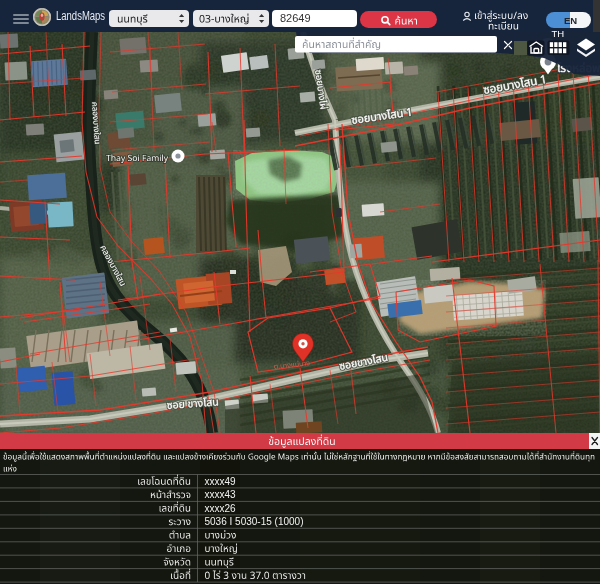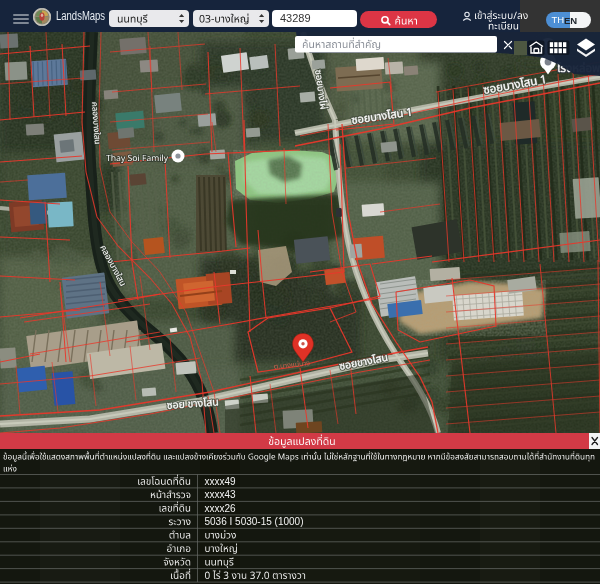--- a/index.html
+++ b/index.html
@@ -598,21 +598,21 @@
       <rect x="563.0" y="10.2" width="3.3" height="4.8" fill="#fff"></rect>
       <rect x="549.8" y="16.4" width="3.3" height="4.8" fill="#fff"></rect>
       <rect x="554.1999999999999" y="16.4" width="3.3" height="4.8" fill="#fff"></rect>
       <rect x="558.5999999999999" y="16.4" width="3.3" height="4.8" fill="#fff"></rect>
       <rect x="563.0" y="16.4" width="3.3" height="4.8" fill="#fff"></rect>
       <g fill="#fff">
         <path d="M586,6.5 L595,12.5 L586,18.5 L577,12.5 Z"></path>
 <path d="M577,16.5 L586,22.5 L595,16.5 L595,19 L586,25 L577,19 Z" opacity="0.95"></path>
       </g>
     </svg>
-<div style="position:absolute;left:0;top:0;width:520px;height:32px;background:#16243c">
+<div style="position:absolute;left:0;top:0;width:593px;height:32px;background:#16243c">
       <div style="position:absolute;left:12.5px;top:13.8px;width:16px;height:1.8px;background:#7e8794;border-radius:1px"></div>
       <div style="position:absolute;left:12.5px;top:17.8px;width:16px;height:1.8px;background:#7e8794;border-radius:1px"></div>
       <div style="position:absolute;left:12.5px;top:21.8px;width:16px;height:1.8px;background:#7e8794;border-radius:1px"></div>
       <svg style="position:absolute;left:33px;top:7.5px" width="18" height="18">
 <circle cx="9" cy="9" r="8.8" fill="#c9c5b8"></circle>
 <circle cx="9" cy="9" r="7.6" fill="#8a8671"></circle>
 <path d="M2.5 9 a6.5 6.5 0 0 0 6.5 6.5 L9 9 Z" fill="#5d7a4a"></path>
 <path d="M9 2.5 a6.5 6.5 0 0 0 -6.3 5 L9 9 Z" fill="#6d8a55"></path>
 <path d="M9 2.5 a6.5 6.5 0 0 1 6.3 5 L9 9 Z" fill="#caa54f"></path>
 <path d="M15.5 9 a6.5 6.5 0 0 1 -6.5 6.5 L9 9 Z" fill="#a3885c"></path>
@@ -625,36 +625,36 @@
       <svg style="position:absolute;left:109px;top:10px" width="80" height="17">
         <path d="M10.8 12.6Q10.2 12.6 9.8 12.4Q9.3 12.2 9.1 11.7Q8.9 11.3 8.9 10.6V6.7H9.8V10.5Q9.8 11.2 10.1 11.5Q10.4 11.8 11 11.8Q11.8 11.8 12.2 11.3Q12.6 10.9 12.6 10.1V6.7H13.5V12.5H12.7L12.7 11.6H12.6Q12.5 12.1 12 12.3Q11.5 12.6 10.8 12.6Z M17.3 12.6Q16.7 12.6 16.2 12.4Q15.8 12.2 15.5 11.7Q15.3 11.3 15.3 10.6V6.7H16.2V10.5Q16.2 11.2 16.5 11.5Q16.9 11.8 17.5 11.8Q18.2 11.8 18.6 11.3Q19 10.9 19 10.1V6.7H19.9V12.5H19.2L19.1 11.6H19.1Q18.9 12.1 18.4 12.3Q18 12.6 17.3 12.6Z M21.8 12.5V6.7H22.4L22.6 7.7H22.6Q22.8 7.2 23.3 6.9Q23.7 6.6 24.4 6.6Q25 6.6 25.5 6.9Q25.9 7.1 26.2 7.5Q26.4 8 26.4 8.7V12.5H25.5V8.7Q25.5 8.1 25.2 7.8Q24.9 7.4 24.2 7.4Q23.7 7.4 23.4 7.7Q23 7.9 22.9 8.3Q22.7 8.7 22.7 9.2V12.5Z M30.4 12.6Q29.2 12.6 28.7 12Q28.1 11.5 28.1 10.4V6.7H29.1V10.4Q29.1 11.1 29.4 11.5Q29.7 11.8 30.4 11.8Q31.1 11.8 31.5 11.5Q31.8 11.1 31.8 10.4V6.7H32.8V10.4Q32.8 11.5 32.2 12Q31.7 12.6 30.4 12.6Z M31.7 15.2V14.1Q31.7 13.9 31.5 13.9Q31.4 13.9 31.4 13.9Q31.3 13.9 31.2 13.9L31.2 13.3Q31.3 13.2 31.5 13.2Q31.7 13.2 31.8 13.2Q32.2 13.2 32.4 13.3Q32.5 13.5 32.5 13.8V15.2Z M36.1 12.6Q35.5 12.6 34.9 12.5Q34.4 12.4 34 12.2L34.3 11.4Q34.5 11.5 34.8 11.6Q35.1 11.7 35.4 11.8Q35.8 11.8 36.1 11.8Q36.7 11.8 37 11.6Q37.4 11.4 37.4 11Q37.4 10.8 37.3 10.6Q37.1 10.4 36.9 10.3Q36.6 10.1 36.2 10Q35.5 9.8 35 9.5Q34.6 9.3 34.3 9Q34.1 8.6 34.1 8.2Q34.1 7.7 34.3 7.4Q34.6 7 35.1 6.8Q35.6 6.6 36.3 6.6Q36.9 6.6 37.3 6.7Q37.7 6.8 38 7V7.8Q37.8 7.7 37.6 7.6Q37.3 7.5 37 7.5Q36.7 7.4 36.3 7.4Q35.6 7.4 35.3 7.6Q35 7.8 35 8.1Q35 8.3 35.2 8.5Q35.3 8.7 35.6 8.8Q35.9 9 36.5 9.1Q37 9.3 37.4 9.5Q37.8 9.7 38.1 10.1Q38.3 10.4 38.3 10.9Q38.3 11.4 38.1 11.7Q37.9 12.1 37.4 12.4Q36.9 12.6 36.1 12.6Z M33.9 5.8V5.4L34.6 5.1H38.3V5.8ZM37.4 5.4V4.2H38.3V5.4Z" fill="#1c1c1c"></path>
         <path d="M70 7 l2.6 -3 l2.6 3 Z M70 10 l2.6 3 l2.6 -3 Z" fill="#333"></path>
       </svg>
       <div style="position:absolute;left:193px;top:10px;width:76px;height:17px;background:#e9e9ec;border-radius:4px"></div>
       <svg style="position:absolute;left:193px;top:10px" width="76" height="17">
         <path d="M11.5 8.7Q11.5 9.7 11.4 10.4Q11.2 11.1 10.9 11.6Q10.6 12.1 10.1 12.3Q9.7 12.6 9 12.6Q8.2 12.6 7.6 12.1Q7 11.7 6.8 10.8Q6.5 9.9 6.5 8.7Q6.5 7.5 6.8 6.7Q7 5.8 7.6 5.3Q8.1 4.9 9 4.9Q9.8 4.9 10.4 5.3Q10.9 5.8 11.2 6.7Q11.5 7.5 11.5 8.7ZM7.4 8.7Q7.4 9.8 7.6 10.5Q7.7 11.1 8.1 11.5Q8.4 11.8 9 11.8Q9.6 11.8 9.9 11.5Q10.2 11.1 10.4 10.5Q10.6 9.8 10.6 8.7Q10.6 7.7 10.4 7Q10.2 6.4 9.9 6Q9.6 5.7 9 5.7Q8.4 5.7 8.1 6Q7.7 6.4 7.6 7Q7.4 7.7 7.4 8.7Z M17.2 6.8Q17.2 7.3 17 7.6Q16.8 8 16.5 8.2Q16.1 8.5 15.6 8.6V8.6Q16.5 8.7 17 9.2Q17.4 9.6 17.4 10.4Q17.4 11 17.1 11.5Q16.8 12 16.2 12.3Q15.5 12.6 14.5 12.6Q13.9 12.6 13.4 12.5Q12.9 12.4 12.5 12.2V11.3Q13 11.6 13.5 11.7Q14 11.8 14.5 11.8Q15.6 11.8 16 11.4Q16.4 11 16.4 10.3Q16.4 9.9 16.2 9.6Q16 9.3 15.5 9.2Q15 9 14.3 9H13.6V8.2H14.4Q15 8.2 15.4 8.1Q15.8 7.9 16 7.6Q16.2 7.2 16.2 6.8Q16.2 6.3 15.9 6Q15.5 5.7 14.9 5.7Q14.5 5.7 14.1 5.8Q13.8 5.8 13.5 6Q13.3 6.1 13 6.3L12.5 5.7Q12.9 5.4 13.5 5.1Q14.1 4.9 14.9 4.9Q16 4.9 16.6 5.4Q17.2 5.9 17.2 6.8Z M18.4 10.1V9.3H21V10.1Z M24.6 12.6Q23.3 12.6 22.8 12Q22.2 11.5 22.2 10.4V6.7H23.2V10.4Q23.2 11.1 23.5 11.5Q23.9 11.8 24.6 11.8Q25.3 11.8 25.6 11.5Q26 11.1 26 10.4V6.7H26.9V10.4Q26.9 11.5 26.3 12Q25.8 12.6 24.6 12.6Z M30.2 12.5V8.4Q30.2 7.9 30 7.7Q29.7 7.4 29.2 7.4Q28.8 7.4 28.5 7.5Q28.1 7.6 27.8 7.8V7Q28.1 6.9 28.4 6.7Q28.8 6.6 29.4 6.6Q29.9 6.6 30.3 6.8Q30.7 7 30.9 7.3Q31.1 7.7 31.1 8.3V12.5Z M33.8 12.5 32 6.7H32.9L34.5 11.7H34.6Q34.9 11.7 35.1 11.6Q35.4 11.4 35.5 11.3Q35.8 10.9 36 10.4Q36.1 9.9 36.1 9.3Q36.1 8.5 35.7 8Q35.3 7.5 34.7 7.5Q34.5 7.5 34.4 7.5Q34.3 7.5 34.2 7.5L33.9 6.8Q34.2 6.7 34.4 6.7Q34.5 6.7 34.7 6.7Q35.2 6.7 35.6 6.8Q36.1 7 36.4 7.3Q36.7 7.6 36.9 8.2Q37.1 8.7 37.1 9.4Q37.1 10.2 36.8 10.8Q36.6 11.5 36.2 11.8Q35.9 12.1 35.4 12.3Q35 12.5 34.3 12.5Z M39.7 12.6Q39.4 12.6 39.1 12.5Q38.9 12.4 38.7 12.2Q38.5 11.9 38.5 11.5V7.4Q38.5 7.1 38.6 6.9Q38.6 6.7 38.8 6.6Q38.9 6.4 39.1 6.1Q39.4 5.8 39.5 5.6Q39.6 5.4 39.6 5.1Q39.6 4.8 39.4 4.7Q39.3 4.5 38.9 4.5Q38.5 4.5 38.3 4.6Q38 4.7 37.8 4.8V4Q38 3.9 38.3 3.8Q38.6 3.7 39 3.7Q39.7 3.7 40.1 4.1Q40.5 4.4 40.5 5Q40.5 5.4 40.4 5.7Q40.2 6.1 40 6.3Q39.8 6.5 39.7 6.7Q39.6 6.8 39.5 7Q39.5 7.2 39.5 7.4V11.4Q39.5 11.6 39.6 11.7Q39.7 11.8 39.9 11.8Q40 11.8 40.1 11.8Q40.2 11.8 40.3 11.8L40.4 12.4Q40.2 12.5 40.1 12.6Q39.9 12.6 39.7 12.6Z M41.6 12.5V6.7H42.5V9.2H42.6L45 6.7H46.1V6.8L42.5 10.3V12.5ZM45.2 12.5V10.5Q45.2 9.9 44.8 9.5Q44.4 9.2 43.5 9.2L44.1 8.5Q44.8 8.5 45.2 8.7Q45.6 9 45.9 9.4Q46.1 9.8 46.1 10.5V12.5Z M53.1 14.3Q52.7 14.3 52.2 14.2Q51.8 14.1 51.4 14V13.1Q51.8 13.3 52.2 13.4Q52.7 13.5 53.1 13.5Q53.5 13.5 53.8 13.4Q54.2 13.2 54.4 12.9Q54.5 12.6 54.5 12V11.7H54.5Q54.3 12 53.9 12.3Q53.5 12.5 52.9 12.5Q52.4 12.5 52 12.3Q51.6 12.1 51.3 11.7Q51.1 11.3 51.1 10.6V8.7Q51.1 8.2 50.9 7.9Q50.7 7.6 50.4 7.5Q50.1 7.4 49.8 7.4Q49.2 7.4 48.9 7.7Q48.5 7.9 48.5 8.4L49.7 8.9L49.6 9.4Q49.2 9.4 48.9 9.7Q48.7 9.9 48.7 10.5V11.4Q48.7 11.6 48.8 11.7Q48.9 11.8 49.1 11.8Q49.2 11.8 49.3 11.8Q49.4 11.8 49.5 11.8L49.6 12.4Q49.4 12.5 49.2 12.6Q49.1 12.6 48.9 12.6Q48.6 12.6 48.3 12.5Q48 12.4 47.9 12.2Q47.7 11.9 47.7 11.5V10.5Q47.7 9.8 48 9.5Q48.3 9.2 48.7 9.1L48.7 9.1L47.5 8.7V8.3Q47.5 7.8 47.8 7.5Q48.1 7.1 48.6 6.9Q49.1 6.6 49.8 6.6Q50.4 6.6 50.9 6.8Q51.4 7 51.7 7.5Q52.1 7.9 52.1 8.6V10.5Q52.1 11.1 52.3 11.4Q52.6 11.7 53.1 11.7Q53.5 11.7 53.9 11.5Q54.2 11.3 54.3 10.9Q54.5 10.5 54.5 10V6.7H55.5V12Q55.5 12.8 55.2 13.3Q54.9 13.8 54.4 14.1Q53.9 14.3 53.1 14.3Z M54.5 5.8V3.6H55.4V5.8Z" fill="#1c1c1c"></path>
         <path d="M66 7 l2.6 -3 l2.6 3 Z M66 10 l2.6 3 l2.6 -3 Z" fill="#333"></path>
       </svg>
       <div style="position:absolute;left:272px;top:10px;width:85px;height:17px;background:#fff;border-radius:4px"></div>
-      <div style="position:absolute;left:280px;top:12px;font:11px 'Liberation Sans',sans-serif;color:#333">43289</div>
+      <div style="position:absolute;left:280px;top:12px;font:11px 'Liberation Sans',sans-serif;color:#333">82649</div>
       <div style="position:absolute;left:360px;top:10.5px;width:77px;height:17.5px;background:#dc3545;border-radius:9px"></div>
       <svg style="position:absolute;left:360px;top:10.5px" width="77" height="17.5">
         <circle cx="25" cy="8.8" r="3.1" fill="none" stroke="#fff" stroke-width="1.6"></circle>
         <line x1="27.3" y1="11.1" x2="29.8" y2="13.6" stroke="#fff" stroke-width="1.6" stroke-linecap="round"></line>
         <path d="M35.4 13.5V9.8Q35.4 8.8 35.9 8.2Q36.5 7.6 37.7 7.6Q39 7.6 39.5 8.2Q40.1 8.8 40.1 9.8V13.5H39.2V9.8Q39.2 9.1 38.8 8.8Q38.4 8.4 37.7 8.4Q37 8.4 36.6 8.8Q36.3 9.1 36.3 9.8V11L36.3 11Q36.5 10.6 36.9 10.5Q37.2 10.3 37.8 10.3H38.2V11.1H37.8Q37.2 11.1 36.9 11.3Q36.5 11.5 36.4 11.7Q36.3 12 36.3 12.4V13.5Z M37.1 6.8V6.4Q37.3 6.3 37.5 6.2Q37.7 6.2 37.8 6Q38 5.9 38 5.7Q38 5.6 37.9 5.5Q37.8 5.4 37.7 5.4Q37.6 5.4 37.5 5.5Q37.3 5.5 37.3 5.5L37.1 5Q37.3 4.8 37.5 4.7Q37.8 4.7 37.9 4.7Q38.4 4.7 38.6 4.9Q38.8 5.1 38.8 5.5Q38.8 5.8 38.7 6Q38.5 6.2 38.3 6.3L38.2 6.1H40.3V6.8Z M43.8 13.6Q43.2 13.6 42.7 13.4Q42.3 13.2 42 12.7Q41.8 12.3 41.8 11.6V7.7H42.7V11.5Q42.7 12.2 43.1 12.5Q43.4 12.8 44 12.8Q44.7 12.8 45.1 12.3Q45.5 11.9 45.5 11.1V7.7H46.5V13.5H45.7L45.6 12.6H45.6Q45.4 13.1 44.9 13.3Q44.5 13.6 43.8 13.6Z M48.3 13.5V7.7H49.3V10.2H49.3L51.7 7.7H52.8V7.8L49.3 11.3V13.5ZM51.9 13.5V11.5Q51.9 10.9 51.5 10.5Q51.1 10.2 50.3 10.2L50.8 9.5Q51.5 9.5 51.9 9.7Q52.4 10 52.6 10.4Q52.8 10.8 52.8 11.5V13.5Z M56 13.5V9.4Q56 8.9 55.8 8.7Q55.6 8.4 55 8.4Q54.6 8.4 54.3 8.5Q54 8.6 53.7 8.8V8Q53.9 7.9 54.3 7.7Q54.6 7.6 55.2 7.6Q55.7 7.6 56.1 7.8Q56.5 8 56.7 8.3Q57 8.7 57 9.3V13.5Z" fill="#fff"></path>
       </svg>
       <svg style="position:absolute;left:455px;top:0" width="90" height="32">
         <circle cx="12" cy="14.5" r="2.2" fill="none" stroke="#e8ecf2" stroke-width="1.1"></circle>
         <path d="M8.2 20.5 q3.8 -3.6 7.6 0" fill="none" stroke="#e8ecf2" stroke-width="1.1"></path>
         <path d="M21.1 19.1Q20.8 19.1 20.6 19Q20.3 18.9 20.1 18.7Q20 18.4 20 18V13.4H20.9V17.9Q20.9 18.2 21 18.3Q21.1 18.4 21.3 18.4Q21.4 18.4 21.5 18.3Q21.6 18.3 21.7 18.3L21.8 18.9Q21.6 19 21.4 19.1Q21.3 19.1 21.1 19.1Z M24.7 19.1Q23.7 19.1 23.2 18.6Q22.7 18.2 22.7 17.2V16.6Q22.7 16.1 22.8 15.8Q23 15.5 23.1 15.3Q23.3 15.1 23.4 14.9Q23.5 14.7 23.5 14.5Q23.5 14.3 23.4 14.2Q23.3 14.1 23.2 14.1Q23 14.1 22.9 14.1Q22.8 14.2 22.6 14.2L22.4 13.6Q22.6 13.5 22.9 13.4Q23.2 13.3 23.4 13.3Q23.7 13.3 24 13.5Q24.2 13.6 24.3 13.8Q24.4 14.1 24.4 14.4Q24.4 14.8 24.3 15Q24.2 15.2 24 15.5Q23.8 15.7 23.7 16Q23.6 16.2 23.6 16.6V17.2Q23.6 17.7 23.7 17.9Q23.9 18.2 24.1 18.3Q24.4 18.4 24.7 18.4Q25.2 18.4 25.5 18.1Q25.7 17.9 25.7 17.4V13.4H26.6V17.4Q26.6 18.2 26.1 18.7Q25.7 19.1 24.7 19.1Z M23.8 12.5V12.1Q24 12 24.2 12Q24.4 11.9 24.6 11.8Q24.7 11.6 24.7 11.4Q24.7 11.3 24.6 11.2Q24.5 11.1 24.4 11.1Q24.3 11.1 24.2 11.2Q24.1 11.2 24 11.3L23.8 10.7Q24 10.5 24.2 10.5Q24.5 10.4 24.6 10.4Q25 10.4 25.3 10.7Q25.5 10.9 25.5 11.2Q25.5 11.5 25.4 11.7Q25.2 11.9 25 12.1L24.9 11.8H26.9V12.5Z M29.9 19V15Q29.9 14.5 29.6 14.3Q29.4 14.1 28.9 14.1Q28.5 14.1 28.2 14.2Q27.9 14.3 27.6 14.4V13.6Q27.8 13.5 28.1 13.4Q28.5 13.3 29 13.3Q29.6 13.3 30 13.5Q30.4 13.6 30.6 14Q30.8 14.3 30.8 14.9V19Z M35.7 19V15.3Q35.7 14.6 35.4 14.3Q35.1 14.1 34.4 14.1Q33.9 14.1 33.4 14.2Q33 14.3 32.5 14.6V13.7Q32.8 13.6 33.3 13.4Q33.9 13.3 34.5 13.3Q35 13.3 35.4 13.4Q35.8 13.6 36 13.9Q36.3 14 36.5 14.4Q36.6 14.7 36.6 15.2V19ZM34 19.1Q33.1 19.1 32.6 18.7Q32.1 18.3 32.1 17.5Q32.1 16.7 32.7 16.2Q33.3 15.7 34.7 15.7L35.9 15.6V16.3L34.9 16.4Q33.8 16.5 33.4 16.7Q33 17 33 17.5Q33 17.9 33.3 18.2Q33.6 18.4 34.1 18.4Q34.3 18.4 34.4 18.3Q34.6 18.3 34.7 18.3L34.9 19Q34.7 19 34.4 19.1Q34.2 19.1 34 19.1ZM35.9 14.2 35.4 13.7Q35.7 13.7 35.9 13.5Q36.2 13.3 36.2 13H37.1Q37.1 13.4 36.9 13.6Q36.8 13.8 36.5 14Q36.2 14.1 35.9 14.2Z M35.3 21.7Q34.6 21.7 34.3 21.4Q33.9 21.2 33.9 20.7V20.5Q33.9 20.4 33.9 20.3Q33.8 20.3 33.6 20.3L33.6 19.7Q33.7 19.7 33.8 19.7Q34 19.7 34 19.7Q34.4 19.7 34.6 19.8Q34.7 20 34.7 20.3V20.6Q34.7 20.8 34.9 20.9Q35 21.1 35.3 21.1Q35.6 21.1 35.7 20.9Q35.8 20.8 35.8 20.6V19.7H36.6V20.7Q36.6 21.2 36.3 21.4Q35.9 21.7 35.3 21.7Z M35.7 12.5V10.4H36.6V12.5Z M39.8 19.1Q39.2 19.1 38.7 19Q38.2 18.9 37.8 18.7L38.1 18Q38.3 18.1 38.6 18.1Q38.9 18.2 39.2 18.3Q39.5 18.3 39.9 18.3Q40.4 18.3 40.8 18.1Q41.1 17.9 41.1 17.6Q41.1 17.3 41 17.1Q40.9 17 40.6 16.8Q40.3 16.7 39.9 16.6Q39.3 16.4 38.8 16.1Q38.4 15.9 38.2 15.6Q37.9 15.3 37.9 14.8Q37.9 14.3 38.2 14Q38.4 13.7 38.9 13.5Q39.3 13.3 40.1 13.3Q40.6 13.3 41 13.4Q41.5 13.5 41.7 13.6V14.4Q41.5 14.3 41.3 14.2Q41 14.2 40.7 14.1Q40.4 14.1 40.1 14.1Q39.4 14.1 39.1 14.3Q38.8 14.5 38.8 14.7Q38.8 15 39 15.1Q39.1 15.3 39.4 15.4Q39.7 15.6 40.2 15.7Q40.7 15.9 41.1 16.1Q41.5 16.3 41.8 16.6Q42 17 42 17.5Q42 17.9 41.8 18.3Q41.6 18.6 41.1 18.9Q40.6 19.1 39.8 19.1Z M44 15.5Q43.6 15.5 43.3 15.4Q43 15.2 42.9 15Q42.8 14.8 42.8 14.6Q42.8 14.5 42.9 14.3Q42.9 14.1 43 14L43.7 14.1Q43.7 14.2 43.7 14.3Q43.7 14.4 43.7 14.5Q43.7 14.6 43.7 14.7Q43.8 14.8 44 14.8H45.5V15.5ZM44 18.3Q43.6 18.3 43.3 18.2Q43 18.1 42.9 17.9Q42.8 17.7 42.8 17.5Q42.8 17.3 42.9 17.2Q42.9 17 43 16.9L43.7 17Q43.7 17.1 43.7 17.1Q43.7 17.2 43.7 17.3Q43.7 17.5 43.7 17.5Q43.8 17.6 44 17.6H45.5V18.3Z M48.9 19.1Q47.7 19.1 47.2 18.6Q46.7 18 46.7 17V13.4H47.6V17Q47.6 17.7 47.9 18Q48.3 18.3 48.9 18.3Q49.6 18.3 50 18Q50.3 17.7 50.3 17V13.4H51.2V17Q51.2 18 50.7 18.6Q50.2 19.1 48.9 19.1Z M55.1 19.1Q53.9 19.1 53.4 18.6Q52.9 18 52.9 17V13.4H53.8V17Q53.8 17.7 54.1 18Q54.4 18.3 55.1 18.3Q55.8 18.3 56.1 18Q56.5 17.7 56.5 17V13.4H57.4V17Q57.4 18 56.8 18.6Q56.3 19.1 55.1 19.1Z M61.9 11.7 59.2 19H58.3L61 11.7Z M66.1 19V15.3Q66.1 14.6 65.8 14.3Q65.5 14.1 64.8 14.1Q64.3 14.1 63.8 14.2Q63.3 14.3 62.9 14.6V13.7Q63.2 13.6 63.7 13.4Q64.2 13.3 64.9 13.3Q65.4 13.3 65.8 13.4Q66.2 13.5 66.5 13.8Q66.7 14 66.8 14.4Q67 14.7 67 15.2V19ZM64.3 19.1Q63.4 19.1 63 18.7Q62.5 18.3 62.5 17.5Q62.5 16.7 63.1 16.2Q63.7 15.7 65.1 15.7L66.3 15.6V16.3L65.2 16.4Q64.2 16.5 63.8 16.7Q63.4 17 63.4 17.5Q63.4 17.9 63.7 18.2Q64 18.4 64.5 18.4Q64.7 18.4 64.8 18.3Q65 18.3 65.1 18.3L65.2 19Q65 19 64.8 19.1Q64.6 19.1 64.3 19.1Z M69.6 19 67.8 13.4H68.7L70.2 18.2H70.4Q70.6 18.2 70.8 18.1Q71.1 18 71.2 17.8Q71.5 17.5 71.7 16.9Q71.8 16.4 71.8 15.9Q71.8 15.1 71.4 14.6Q71.1 14.1 70.4 14.1Q70.3 14.1 70.1 14.1Q70 14.2 69.9 14.2L69.7 13.5Q69.9 13.4 70.1 13.4Q70.3 13.4 70.4 13.4Q70.9 13.4 71.4 13.5Q71.8 13.7 72 13.9Q72.4 14.3 72.6 14.8Q72.7 15.3 72.7 16Q72.7 16.8 72.5 17.4Q72.2 18 71.9 18.4Q71.6 18.7 71.2 18.8Q70.7 19 70.1 19Z" fill="#fff"></path>
         <path d="M33.8 29.5V23.9H34.5L34.6 24.8H34.7Q34.9 24.3 35.3 24.1Q35.8 23.8 36.4 23.8Q37 23.8 37.5 24Q37.9 24.2 38.1 24.7Q38.4 25.1 38.4 25.8V29.5H37.5V25.8Q37.5 25.2 37.2 24.9Q36.9 24.6 36.2 24.6Q35.8 24.6 35.4 24.8Q35.1 25 34.9 25.4Q34.8 25.8 34.8 26.3V29.5Z M40.8 26Q40.3 26 40.1 25.9Q39.8 25.7 39.7 25.5Q39.6 25.3 39.6 25.1Q39.6 25 39.6 24.8Q39.7 24.6 39.8 24.5L40.5 24.6Q40.5 24.7 40.5 24.8Q40.5 24.9 40.5 25Q40.5 25.1 40.5 25.2Q40.6 25.3 40.8 25.3H42.2V26ZM40.8 28.8Q40.3 28.8 40.1 28.7Q39.8 28.6 39.7 28.4Q39.6 28.2 39.6 28Q39.6 27.8 39.6 27.7Q39.7 27.5 39.8 27.4L40.5 27.5Q40.5 27.6 40.5 27.6Q40.5 27.7 40.5 27.8Q40.5 28 40.5 28Q40.6 28.1 40.8 28.1H42.2V28.8Z M44.7 29.6Q44.5 29.6 44.2 29.5Q44 29.4 43.8 29.2Q43.6 28.9 43.6 28.5V23.9H44.5V28.4Q44.5 28.7 44.6 28.8Q44.7 28.9 45 28.9Q45.1 28.9 45.2 28.8Q45.3 28.8 45.3 28.8L45.5 29.4Q45.3 29.5 45.1 29.6Q44.9 29.6 44.7 29.6Z M48.6 29.6Q47.4 29.6 46.9 29.1Q46.4 28.5 46.4 27.5V23.9H47.3V27.5Q47.3 28.2 47.6 28.5Q47.9 28.8 48.6 28.8Q49.3 28.8 49.6 28.5Q50 28.2 50 27.5V23.9H50.9V27.5Q50.9 28.5 50.4 29.1Q49.8 29.6 48.6 29.6Z M46.5 23V22.6L47.3 22.3H50.9V23ZM50 22.6V21.5H50.9V22.6Z M54.7 29.6Q53.9 29.6 53.4 29.4Q52.9 29.2 52.6 28.8Q52.4 28.4 52.4 27.9Q52.4 27.4 52.6 27.1Q52.7 26.8 52.9 26.7Q53.1 26.6 53.3 26.5V26.5Q53.1 26.4 52.9 26.3Q52.7 26.1 52.5 25.9Q52.4 25.6 52.4 25.2Q52.4 24.9 52.6 24.6Q52.7 24.2 53.1 24Q53.5 23.8 54.1 23.8Q54.3 23.8 54.6 23.9Q54.8 23.9 55 24L54.8 24.7Q54.7 24.7 54.5 24.6Q54.3 24.6 54.2 24.6Q53.7 24.6 53.5 24.8Q53.3 25 53.3 25.3Q53.3 25.7 53.5 25.8Q53.7 26 54 26.1Q54.2 26.2 54.5 26.2H54.7V26.8H54.5Q53.9 26.8 53.6 27Q53.3 27.3 53.3 27.8Q53.3 28.1 53.5 28.3Q53.6 28.6 53.9 28.7Q54.2 28.8 54.7 28.8Q55.2 28.8 55.5 28.7Q55.8 28.6 55.9 28.3Q56 28 56 27.6V23.9H56.9V27.6Q56.9 28.7 56.4 29.1Q55.8 29.6 54.7 29.6Z M60.5 29.6Q59.9 29.6 59.5 29.4Q59 29.2 58.8 28.8Q58.6 28.3 58.6 27.6V23.9H59.5V27.6Q59.5 28.2 59.8 28.5Q60.1 28.8 60.7 28.8Q61.4 28.8 61.8 28.4Q62.2 27.9 62.2 27.1V23.9H63.1V29.5H62.4L62.3 28.7H62.3Q62.1 29.1 61.6 29.3Q61.2 29.6 60.5 29.6Z" fill="#fff"></path>
       </svg>
       <div style="position:absolute;left:545.5px;top:12px;width:24.5px;height:15.5px;background:#4d8fd5;border-radius:8px 0 0 8px"></div>
       <div style="position:absolute;left:570px;top:12px;width:21px;height:15.5px;background:#f4f5f6;border-radius:0 8px 8px 0"></div>
-      <div style="position:absolute;left:551.5px;top:14px;font:9.5px 'Liberation Sans',sans-serif;color:#fff">TH</div>
+      <div style="position:absolute;left:551.5px;top:28px;font:9.5px 'Liberation Sans',sans-serif;color:#fff">TH</div>
       <div style="position:absolute;left:564px;top:15px;font:bold 9.5px 'Liberation Sans',sans-serif;color:#20262e">EN</div>
     </div>
 <div style="position:absolute;left:0;top:433px;width:600px;height:16px;background:#d23a46"></div>
     <svg style="position:absolute;left:0;top:433px" width="600" height="16">
       <path d="M271.2 12.1Q270.2 12.1 269.7 11.6Q269.1 11.1 269.1 10.2V9.6Q269.1 9 269.3 8.7Q269.4 8.4 269.6 8.2Q269.8 8 269.9 7.8Q270 7.6 270 7.3Q270 7.1 269.9 7Q269.8 6.9 269.6 6.9Q269.5 6.9 269.4 7Q269.2 7 269.1 7.1L268.9 6.4Q269.1 6.3 269.4 6.2Q269.6 6.2 269.8 6.2Q270.2 6.2 270.5 6.3Q270.7 6.5 270.8 6.7Q270.9 6.9 270.9 7.2Q270.9 7.6 270.8 7.9Q270.7 8.1 270.5 8.4Q270.3 8.6 270.2 8.9Q270.1 9.1 270.1 9.5V10.1Q270.1 10.6 270.2 10.9Q270.4 11.1 270.6 11.2Q270.9 11.3 271.2 11.3Q271.7 11.3 272 11.1Q272.3 10.8 272.3 10.3V6.2H273.2V10.4Q273.2 11.2 272.7 11.6Q272.2 12.1 271.2 12.1Z M270.3 5.3V4.9Q270.5 4.8 270.7 4.7Q270.9 4.7 271.1 4.5Q271.2 4.4 271.2 4.2Q271.2 4.1 271.1 4Q271.1 3.9 270.9 3.9Q270.8 3.9 270.7 4Q270.6 4 270.5 4L270.3 3.5Q270.5 3.3 270.7 3.2Q271 3.2 271.2 3.2Q271.6 3.2 271.8 3.4Q272.1 3.6 272.1 4Q272.1 4.3 271.9 4.5Q271.7 4.7 271.6 4.8L271.4 4.6H273.5V5.3Z M277 12.1Q275.8 12.1 275.3 11.5Q274.7 10.9 274.7 9.6Q274.7 9.4 274.7 9.2Q274.7 8.9 274.8 8.7H277V9.4H275.6V9.6Q275.6 10.3 275.8 10.7Q275.9 11.1 276.2 11.2Q276.5 11.3 276.9 11.3Q277.4 11.3 277.8 11.2Q278.1 11 278.3 10.5Q278.5 10 278.5 9.2Q278.5 8.4 278.3 7.9Q278.1 7.4 277.8 7.2Q277.4 6.9 276.7 6.9Q276.4 6.9 276.1 7Q275.8 7 275.5 7.1Q275.2 7.3 274.9 7.4V6.6Q275.1 6.4 275.4 6.3Q275.7 6.3 276.1 6.2Q276.4 6.1 276.8 6.1Q277.8 6.1 278.3 6.5Q278.9 6.9 279.2 7.6Q279.4 8.2 279.4 9.2Q279.4 10.1 279.2 10.8Q279 11.4 278.4 11.8Q277.9 12.1 277 12.1Z M283.7 12.1Q283 12.1 282.6 11.8Q282.1 11.6 281.9 11.1H281.9L281.8 12H281V6.2H282V9.6Q282 10.1 282.1 10.5Q282.3 10.9 282.7 11.1Q283 11.3 283.5 11.3Q284.2 11.3 284.5 11Q284.8 10.7 284.8 10V6.2H285.7V10.1Q285.7 10.8 285.5 11.2Q285.2 11.7 284.8 11.9Q284.3 12.1 283.7 12.1Z M284.1 14.8Q283.4 14.8 283.1 14.5Q282.7 14.2 282.7 13.8V13.6Q282.7 13.4 282.6 13.4Q282.5 13.3 282.4 13.4L282.3 12.7Q282.5 12.7 282.6 12.7Q282.8 12.7 282.8 12.7Q283.2 12.7 283.4 12.8Q283.5 13 283.5 13.3V13.7Q283.5 13.9 283.7 14Q283.8 14.1 284.1 14.1Q284.4 14.1 284.5 14Q284.6 13.9 284.6 13.7V12.7H285.5V13.7Q285.5 14.2 285.1 14.5Q284.8 14.8 284.1 14.8Z M290.8 12V8.2Q290.8 7.5 290.5 7.2Q290.1 6.9 289.4 6.9Q288.9 6.9 288.4 7Q287.9 7.2 287.5 7.4V6.6Q287.8 6.4 288.3 6.3Q288.9 6.1 289.5 6.1Q290.1 6.1 290.5 6.3Q290.9 6.4 291.1 6.6Q291.4 6.9 291.6 7.2Q291.7 7.6 291.7 8.1V12ZM289 12.1Q288 12.1 287.5 11.7Q287.1 11.3 287.1 10.5Q287.1 9.6 287.7 9.1Q288.3 8.6 289.8 8.6L291 8.5V9.3L289.9 9.3Q288.8 9.4 288.4 9.7Q288 9.9 288 10.4Q288 10.9 288.3 11.1Q288.6 11.3 289.1 11.3Q289.3 11.3 289.5 11.3Q289.6 11.3 289.7 11.3L289.9 12Q289.7 12 289.5 12.1Q289.2 12.1 289 12.1Z M294.7 12.1Q294.4 12.1 294.1 12Q293.9 11.9 293.7 11.7Q293.5 11.4 293.5 11V6.2H294.5V10.9Q294.5 11.1 294.6 11.2Q294.7 11.3 294.9 11.3Q295 11.3 295.1 11.3Q295.2 11.3 295.3 11.3L295.4 11.9Q295.2 12 295.1 12.1Q294.9 12.1 294.7 12.1ZM297.6 12.1Q297.3 12.1 297 12Q296.8 11.9 296.6 11.7Q296.4 11.4 296.4 11V6.2H297.3V10.9Q297.3 11.1 297.5 11.2Q297.6 11.3 297.8 11.3Q297.9 11.3 298 11.3Q298.1 11.3 298.2 11.3L298.3 11.9Q298.1 12 297.9 12.1Q297.7 12.1 297.6 12.1Z M301.5 12.1Q300.3 12.1 299.8 11.5Q299.2 11 299.2 9.9V6.2H300.2V9.9Q300.2 10.6 300.5 11Q300.8 11.3 301.5 11.3Q302.3 11.3 302.6 11Q302.9 10.6 302.9 9.9V4.2H303.9V9.9Q303.9 11 303.3 11.5Q302.8 12.1 301.5 12.1Z M309 12V8.2Q309 7.5 308.7 7.2Q308.3 6.9 307.6 6.9Q307.1 6.9 306.6 7Q306.1 7.2 305.7 7.4V6.6Q306 6.4 306.5 6.3Q307.1 6.1 307.7 6.1Q308.3 6.1 308.7 6.3Q309.1 6.4 309.3 6.6Q309.6 6.9 309.7 7.2Q309.9 7.6 309.9 8.1V12ZM307.2 12.1Q306.2 12.1 305.7 11.7Q305.3 11.3 305.3 10.5Q305.3 9.6 305.9 9.1Q306.5 8.6 308 8.6L309.2 8.5V9.3L308.1 9.3Q307 9.4 306.6 9.7Q306.2 9.9 306.2 10.4Q306.2 10.9 306.5 11.1Q306.8 11.3 307.3 11.3Q307.5 11.3 307.7 11.3Q307.8 11.3 307.9 11.3L308.1 12Q307.9 12 307.7 12.1Q307.4 12.1 307.2 12.1Z M312.5 12 310.7 6.2H311.7L313.2 11.2H313.4Q313.6 11.2 313.9 11.1Q314.1 10.9 314.3 10.8Q314.6 10.4 314.7 9.9Q314.9 9.4 314.9 8.8Q314.9 8 314.5 7.5Q314.1 7 313.4 7Q313.3 7 313.1 7Q313 7 312.9 7L312.7 6.3Q312.9 6.2 313.1 6.2Q313.3 6.2 313.4 6.2Q314 6.2 314.4 6.3Q314.8 6.5 315.1 6.8Q315.5 7.1 315.6 7.7Q315.8 8.2 315.8 8.9Q315.8 9.7 315.6 10.3Q315.3 11 314.9 11.3Q314.6 11.6 314.2 11.8Q313.7 12 313.1 12Z M317.3 12V6.2H317.9L318.1 7.2H318.1Q318.3 6.7 318.8 6.4Q319.2 6.1 319.9 6.1Q320.5 6.1 321 6.4Q321.4 6.6 321.7 7Q321.9 7.5 321.9 8.2V12H321V8.2Q321 7.6 320.7 7.3Q320.4 6.9 319.7 6.9Q319.2 6.9 318.9 7.2Q318.5 7.4 318.4 7.8Q318.2 8.2 318.2 8.7V12Z M317.3 5.3V4.9L318.1 4.6H321.8V5.3ZM320.9 4.9V3.7H321.8V4.9Z M320.9 3.1V1.4H321.8V3.1Z M325.6 12.1Q324.7 12.1 324.3 11.7Q323.8 11.3 323.6 10.6Q323.4 10 323.4 9.2Q323.4 8.3 323.6 7.7Q323.8 7.1 324.1 6.8Q324.4 6.4 324.9 6.3Q325.4 6.1 326 6.1Q326.8 6.1 327.4 6.4Q327.9 6.6 328.1 7.1Q328.4 7.5 328.4 8.2V12H327.5V8.3Q327.5 7.6 327.1 7.3Q326.8 6.9 326 6.9Q325.5 6.9 325.1 7.1Q324.8 7.3 324.5 7.8Q324.3 8.2 324.3 9.2Q324.3 9.8 324.5 10.3Q324.6 10.8 324.9 11Q325.2 11.3 325.7 11.3Q325.9 11.3 326 11.3Q326.2 11.3 326.3 11.2L326.4 12Q326.2 12 326 12.1Q325.8 12.1 325.6 12.1Z M323.8 5.3V4.9L324.6 4.6H328.3V5.3Z M332.1 12.1Q331.5 12.1 331 11.9Q330.6 11.7 330.3 11.2Q330.1 10.8 330.1 10.1V6.2H331V10Q331 10.7 331.3 11Q331.7 11.3 332.3 11.3Q333 11.3 333.4 10.8Q333.8 10.4 333.8 9.6V6.2H334.7V12H334L333.9 11.1H333.9Q333.7 11.6 333.2 11.8Q332.8 12.1 332.1 12.1Z" fill="#fff"></path>
     </svg>
     <div style="position:absolute;left:588.5px;top:433px;width:11.5px;height:16px;background:#f3f4f4"></div>
     <svg style="position:absolute;left:588.5px;top:433px" width="11.5" height="16">
       <path d="M3,4.5 L8.5,11.5 M8.5,4.5 L3,11.5" stroke="#1a1a1a" stroke-width="1.3" stroke-linecap="round"></path>
     </svg>

